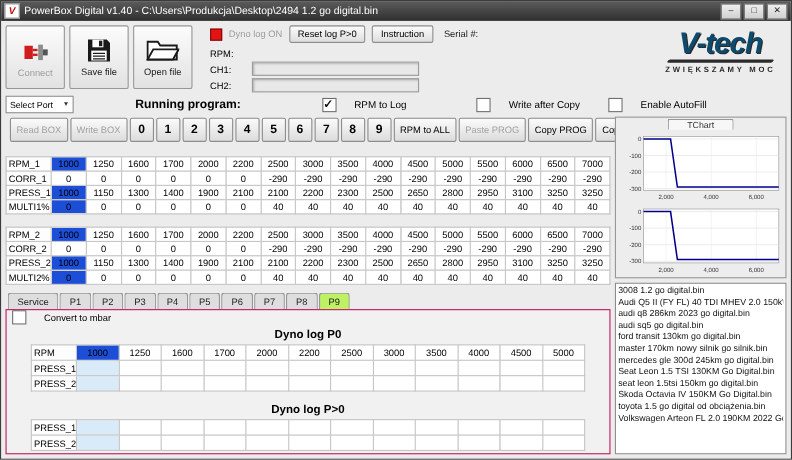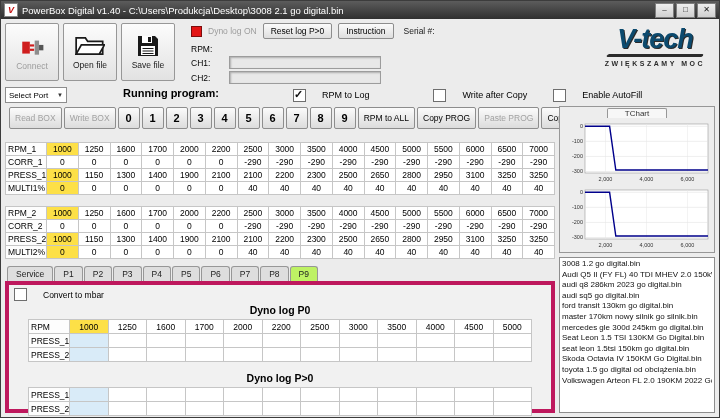--- a/index.html
+++ b/index.html
@@ -30,21 +30,21 @@
   .chgrid{display:grid;grid-template-columns:30px 150px;gap:2px 8px;margin-top:4px;align-items:center;}
   .chlabel{font-size:8.5px;text-align:left;}
   .bar{height:11px;width:150px;background:#e8e8e8;border:1px solid #9c9c9c;box-shadow:inset 1px 1px 2px rgba(0,0,0,.25);}
   .nobar{height:11px;}
   .logo{margin-left:auto;text-align:center;padding:2px 10px 0 0;}
   .logo-brand{font-size:27px;font-weight:bold;font-style:italic;color:#0c4a6e;letter-spacing:-1px;
               text-shadow:1px 1px 0 #2a2a2a;line-height:28px;}
   .logo-swoosh{height:3px;background:#2b2b2b;border-radius:2px;margin:1px 2px 3px 2px;transform:skewX(-30deg);}
   .logo-tag{font-size:7px;font-weight:bold;letter-spacing:2.5px;color:#2b2b2b;white-space:nowrap;}
   
-  .portbar{display:flex;padding:1px 20px 3px 4px;}
+  .portbar{display:flex;align-items:center;padding:1px 20px 3px 4px;}
   .select{width:62px;height:16px;background:#fff;border:1px solid #8d8d8d;font-size:8px;display:flex;
           align-items:center;justify-content:space-between;padding:0 3px;box-sizing:border-box;}
   .select .arrow{font-size:6px;color:#333;}
   .running{font-weight:bold;font-size:11px;margin-left:56px;}
   .chk{display:flex;align-items:center;gap:16px;font-size:9px;cursor:default;}
   .chk .box{width:11px;height:11px;background:#fff;border:1px solid #6e6e6e;position:relative;flex:0 0 11px;}
   .chk.checked .box::before{content:"✓";position:absolute;top:-2px;left:0px;font-size:11px;font-weight:bold;color:#111;}
   .ck1{margin-left:74px;} .ck2{margin-left:64px;} .ck3{margin-left:26px;}
   
   .actions{display:flex;gap:2px;padding:1px 4px 2px 4px;align-items:center;}
@@ -57,83 +57,83 @@
   .main{display:flex;gap:4px;padding:0 4px 4px 4px;flex:1;min-height:0;}
   .left{width:550px;flex:0 0 550px;display:flex;flex-direction:column;}
   table{border-collapse:collapse;table-layout:fixed;}
   .prog{width:550px;margin-top:11px;}
   .dyno-tbl{width:504px;margin:0 auto;}
   td{border:1px solid #c6c6c6;background:#fff;height:12px;font-size:8.5px;text-align:center;padding:0;
      overflow:hidden;white-space:nowrap;}
   td.label{width:38px;text-align:left;padding-left:2px;background:#fdfdfd;}
   .dyno-tbl td{height:13px;}
   .dyno-tbl td.label{width:38px;}
-  td.hl{background:#fde047;}
+  td.hl{background:#1d4ed8;}
   td.hl-light{background:#d9ebf8;}
   
   .tabs{display:flex;margin-top:7px;padding-left:2px;}
   .tab{font-size:8.5px;padding:2px 8px 1px 8px;border:1px solid #979797;border-bottom:none;background:#dedede;
        border-radius:3px 3px 0 0;margin-right:1px;color:#222;}
   .tab.active{background:#bef264;padding-bottom:2px;}
-  .tab-panel{border:4px solid #be185d;background:#f1f1f1;flex:1;padding:2px 3px;display:flex;flex-direction:column;min-height:0;}
+  .tab-panel{border:1px solid #be185d;background:#f1f1f1;flex:1;padding:2px 3px;display:flex;flex-direction:column;min-height:0;justify-content:flex-end;}
   .dyno-title{text-align:center;font-weight:bold;font-size:10.5px;margin:2px 0 3px 0;}
   .mt{margin-top:10px;}
   .chk.small{font-size:8.5px;margin:1px 0 1px 2px;}
   
   .right{flex:1;display:flex;flex-direction:column;gap:4px;min-width:0;min-height:0;}
   .chart-panel{border:1px solid #979797;background:#ededed;padding:1px 1px 2px 1px;}
   .tchart-tab{width:58px;margin:0 auto;text-align:center;font-size:8px;color:#333;border:1px solid #979797;
               border-bottom:none;background:#f7f7f7;border-radius:2px 2px 0 0;}
   .chart{height:64px;margin-top:2px;}
   .chart svg{display:block;width:100%;height:100%;}
   .file-list{flex:1;border:1px solid #8d8d8d;background:#fff;overflow:hidden;padding:1px 2px;min-height:0;}
   .file-item{font-size:8px;line-height:10.6px;white-space:nowrap;overflow:hidden;color:#111;}
 </style>
 </head>
 <body>
 
 <div class="window">
 
   <div class="titlebar">
     <div class="app-icon">V</div>
-    <div class="title">PowerBox Digital v1.40 - C:\Users\Produkcja\Desktop\3008 2.1 go digital.bin</div>
+    <div class="title">PowerBox Digital v1.40 - C:\Users\Produkcja\Desktop\2494 1.2 go digital.bin</div>
     <div class="winbtns">
       <div class="winbtn">–</div>
       <div class="winbtn">□</div>
       <div class="winbtn">✕</div>
     </div>
   </div>
 
   <div class="toolbar">
     <div class="tool-btn disabled">
       <svg width="26" height="26" viewBox="0 0 24 24">
         <path fill="#cf1d1d" d="M3 8h7v11H3z"></path>
         <rect x="10" y="10.5" width="4" height="2" fill="#cf1d1d"></rect>
         <rect x="10" y="14.5" width="4" height="2" fill="#cf1d1d"></rect>
         <rect x="14.5" y="7" width="4" height="13" fill="#8d8d8d"></rect>
         <rect x="18.5" y="11" width="4" height="5" fill="#555"></rect>
       </svg>
       <span>Connect</span>
     </div>
     <div class="tool-btn">
-      <svg width="30" height="24" viewBox="0 0 26 20">
-        <path d="M1 17 V3 h8 l2 3 h13 v11 z" fill="#fff" stroke="#1a1a1a" stroke-width="1.5"></path>
-        <path d="M1 17 l4.5 -8 h20 l-4.5 8 z" fill="#fff" stroke="#1a1a1a" stroke-width="1.5"></path>
-      </svg>
-      <span>Open file</span>
-    </div>
-    <div class="tool-btn">
       <svg width="24" height="24" viewBox="0 0 24 24">
         <path d="M2 2 h17 l3 3 v17 H2z" fill="#1a1a1a"></path>
         <rect x="6" y="2" width="10" height="7" fill="#fff"></rect>
         <rect x="12" y="3" width="3" height="5" fill="#1a1a1a"></rect>
         <rect x="5" y="12" width="14" height="9" fill="#fff"></rect>
         <path d="M6.5 14.5h11M6.5 17h11M6.5 19.5h11" stroke="#1a1a1a" stroke-width="1"></path>
       </svg>
       <span>Save file</span>
+    </div>
+    <div class="tool-btn">
+      <svg width="30" height="24" viewBox="0 0 26 20">
+        <path d="M1 17 V3 h8 l2 3 h13 v11 z" fill="#fff" stroke="#1a1a1a" stroke-width="1.5"></path>
+        <path d="M1 17 l4.5 -8 h20 l-4.5 8 z" fill="#fff" stroke="#1a1a1a" stroke-width="1.5"></path>
+      </svg>
+      <span>Open file</span>
     </div>
 
     <div class="mid">
       <div class="midrow">
         <span class="indicator"></span>
         <span class="dyno-label">Dyno log ON</span>
         <button class="sm-btn">Reset log P&gt;0</button>
         <button class="sm-btn">Instruction</button>
         <span class="serial">Serial #:</span>
       </div>
@@ -187,22 +187,22 @@
             <button class="btn digit">2</button>
             <button class="btn digit">3</button>
             <button class="btn digit">4</button>
             <button class="btn digit">5</button>
             <button class="btn digit">6</button>
             <button class="btn digit">7</button>
             <button class="btn digit">8</button>
             <button class="btn digit">9</button>
           </span>
         <button class="btn">RPM to ALL</button>
+        <button class="btn disabled">Paste PROG</button>
         <button class="btn">Copy PROG</button>
-        <button class="btn disabled">Paste PROG</button>
         <button class="btn">Copy 1-&gt;2</button>
         <button class="btn disabled">AutoFill</button>
       </div>
 
       <table class="prog">
           <tbody>
             <tr>
               <td class="label">RPM_1</td>
               <td class="hl">1000</td>
               <td>1250</td>

